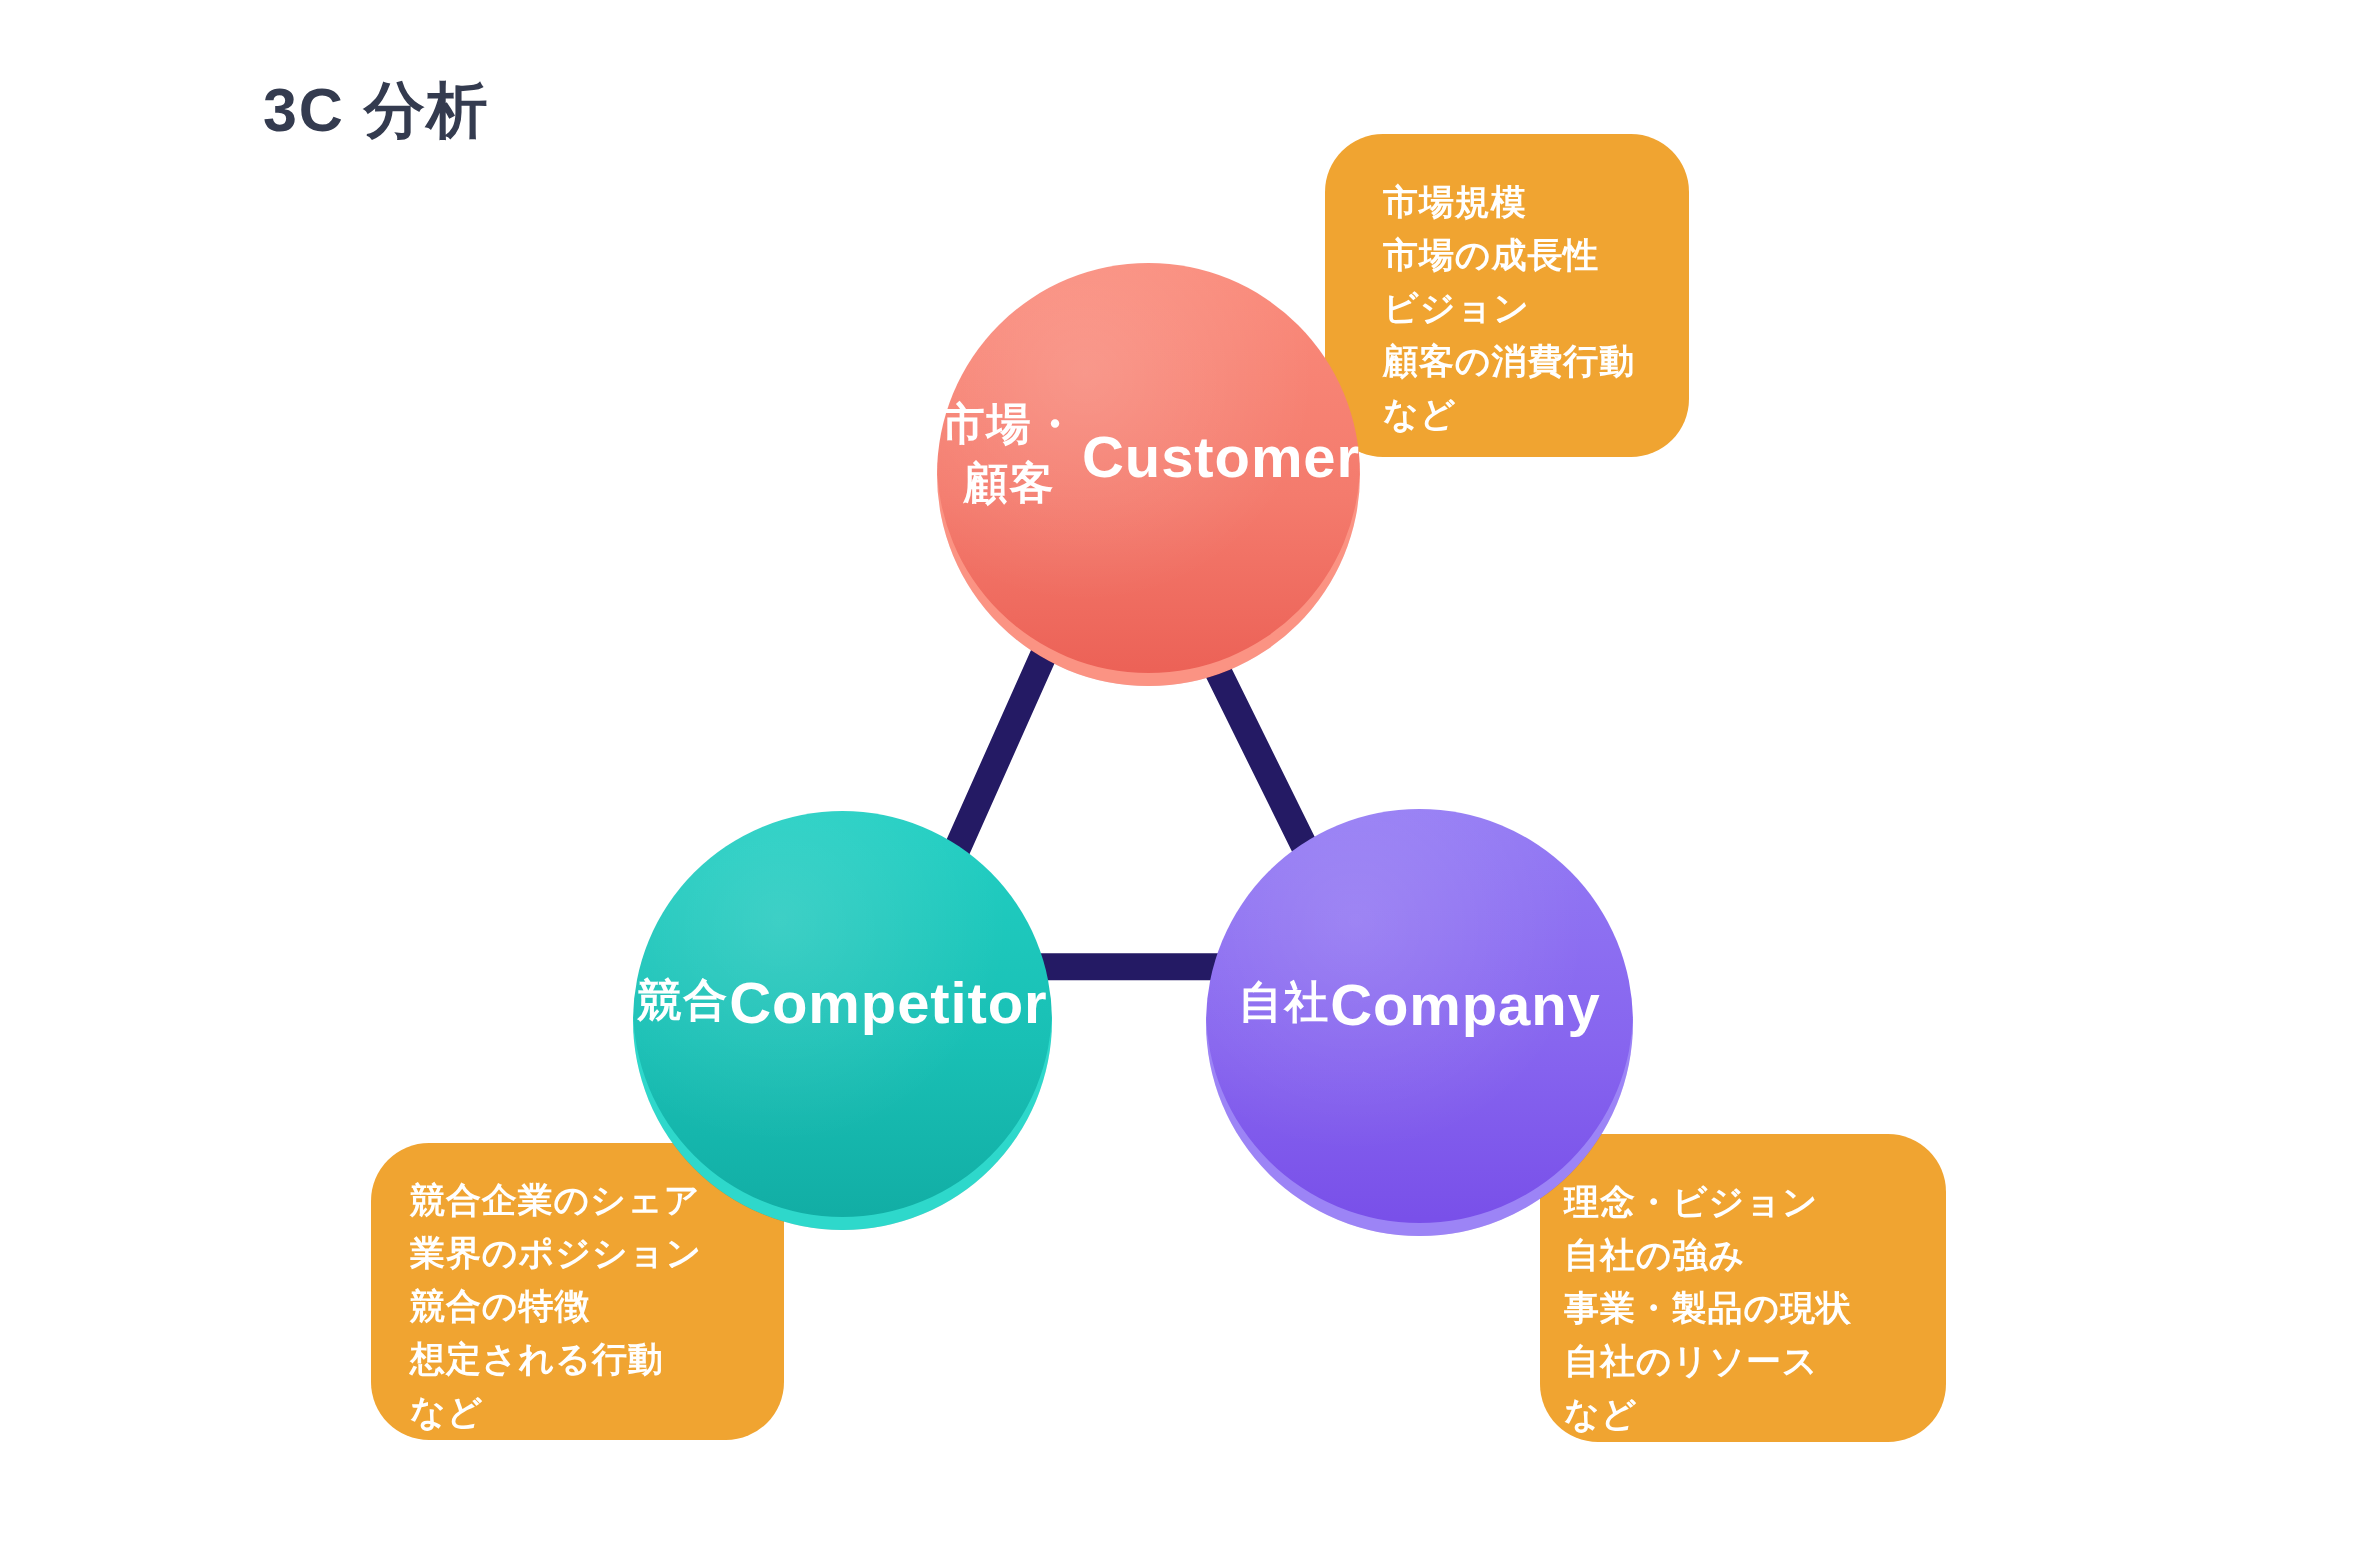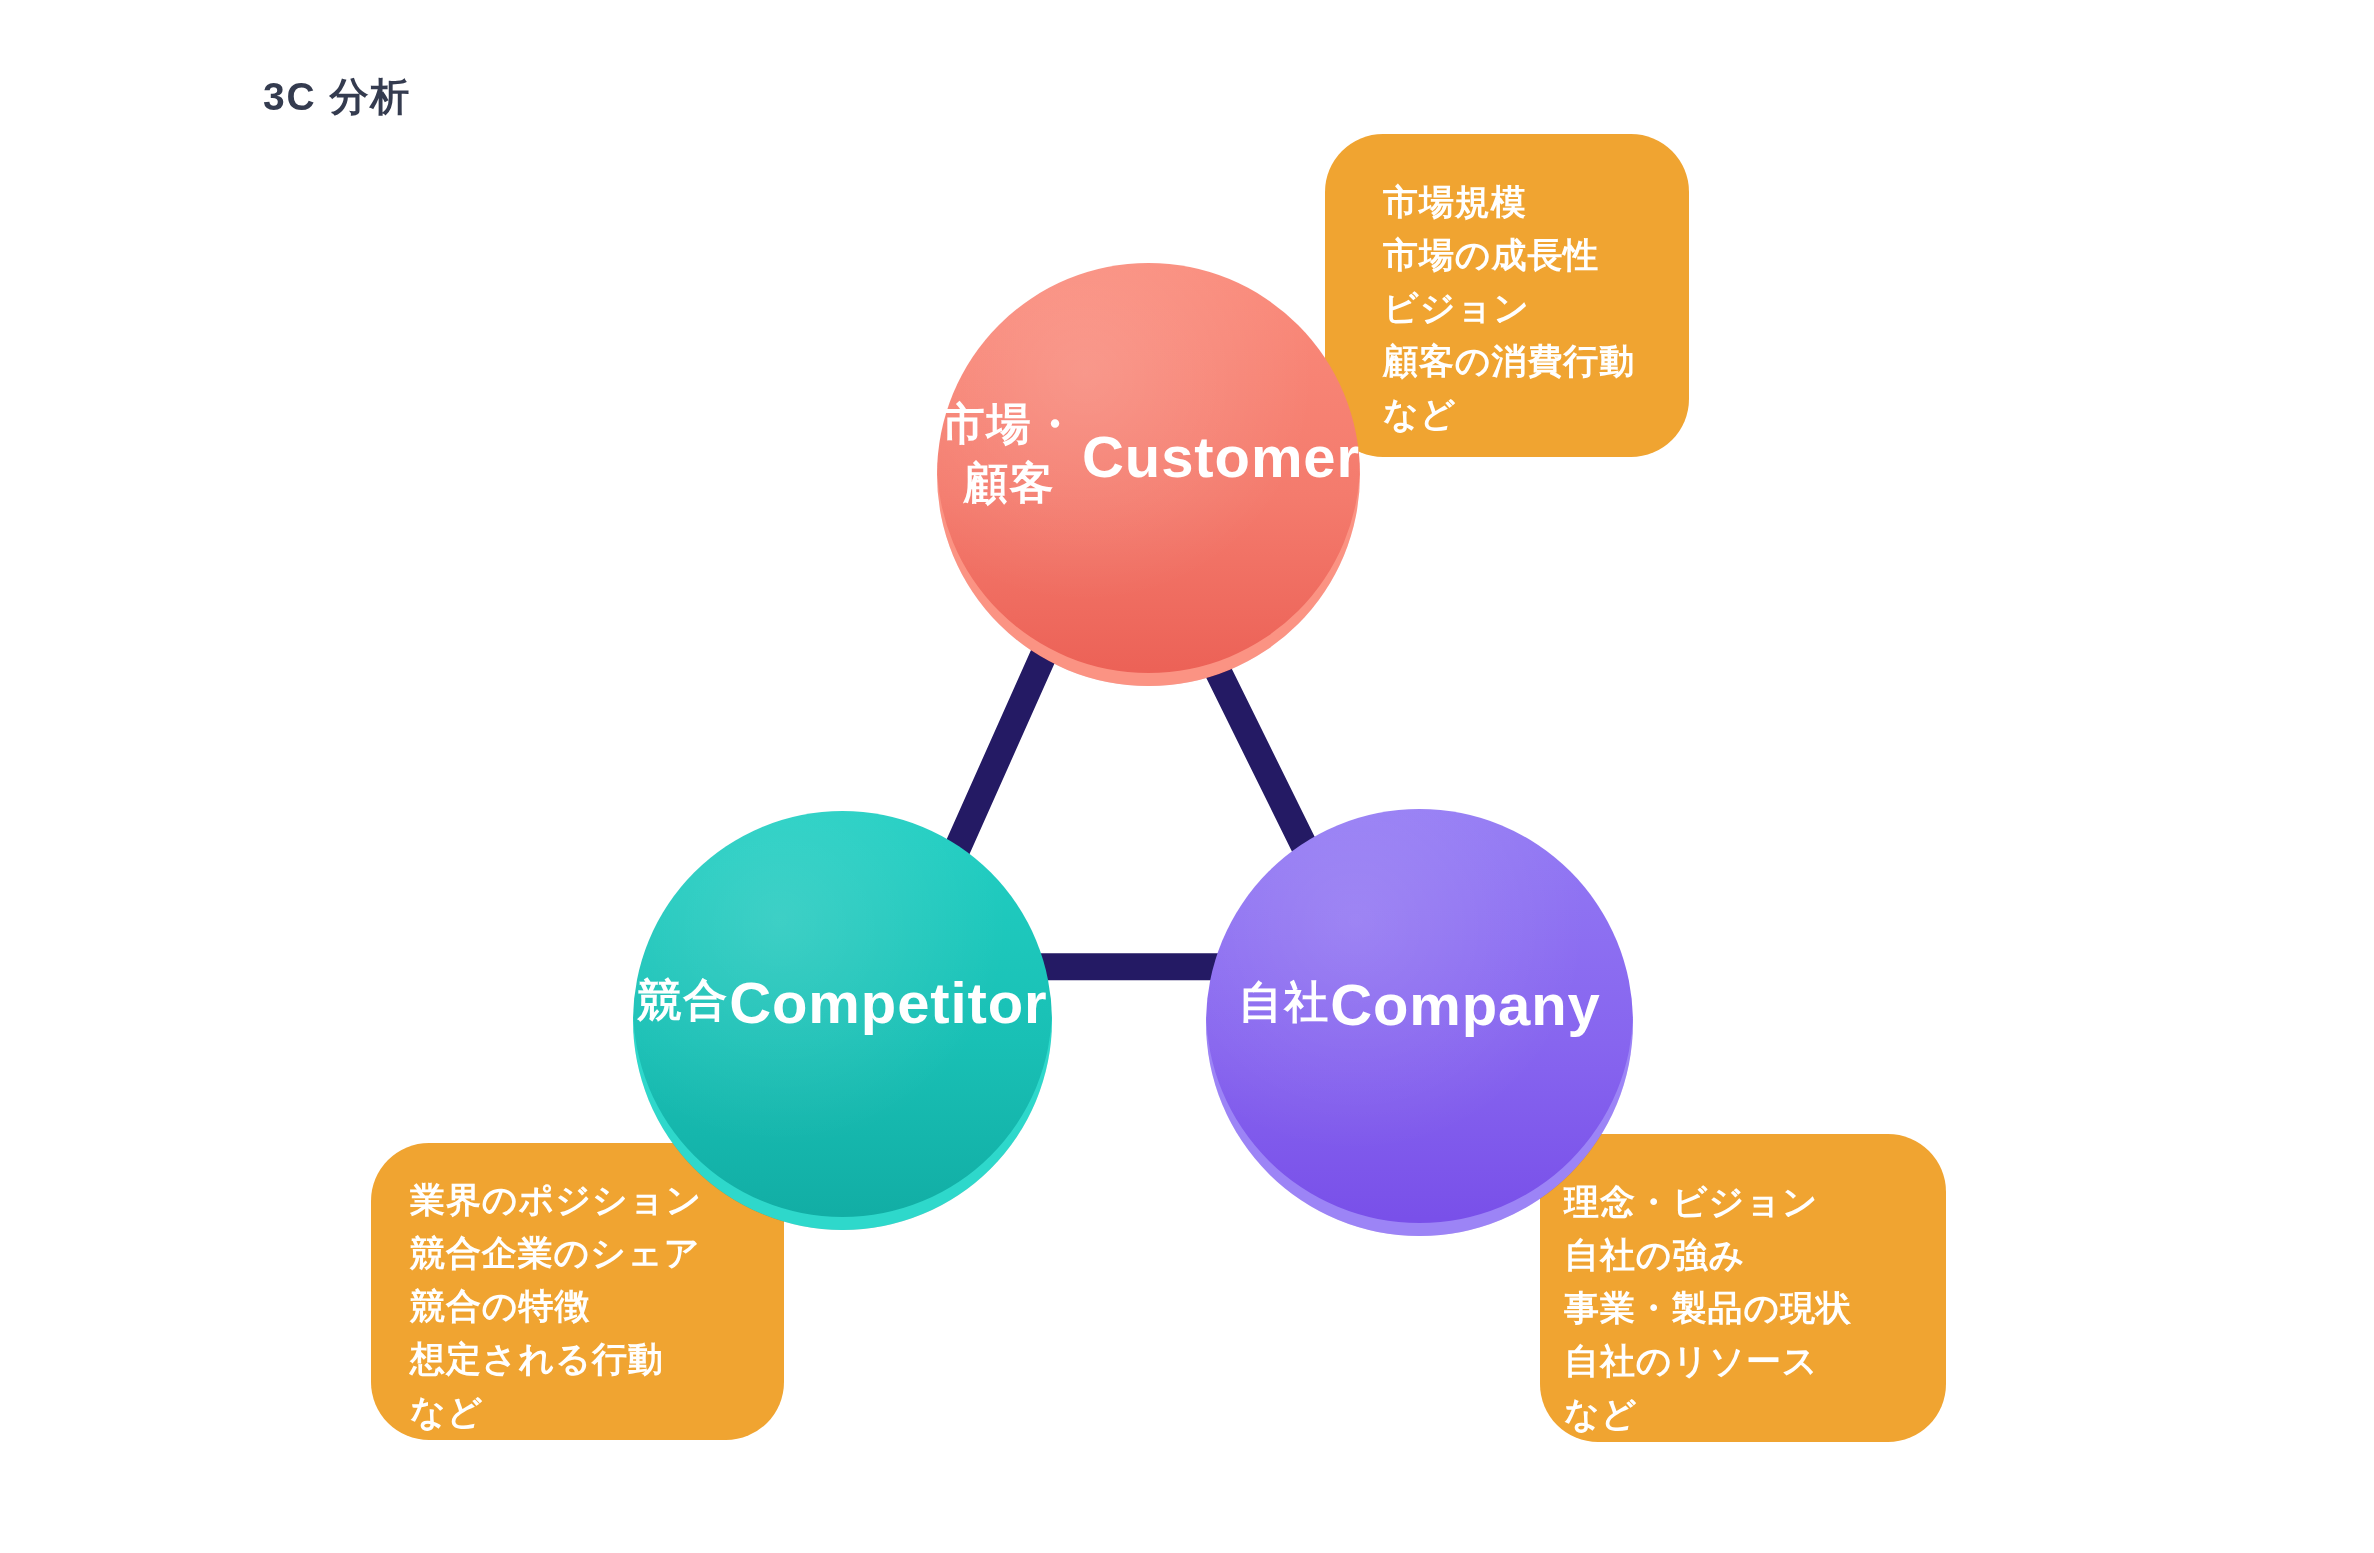--- a/index.html
+++ b/index.html
@@ -15,21 +15,21 @@
     overflow: hidden;
     font-family: "Liberation Sans", sans-serif;
   }
 
   
   .title {
     position: absolute;
     left: 263px;
     top: 70px;
     margin: 0;
-    font-size: 39px;
+    font-size: 61px;
     font-weight: 700;
     color: #343b4f;
     letter-spacing: 1.9px;
     white-space: nowrap;
   }
 
   
   .triangle-svg {
     position: absolute;
     left: 0;
@@ -149,22 +149,22 @@
 
   <div class="note note-customer">
     <div class="note-line">市場規模</div>
     <div class="note-line">市場の成長性</div>
     <div class="note-line">ビジョン</div>
     <div class="note-line">顧客の消費行動</div>
     <div class="note-line">など</div>
   </div>
 
   <div class="note note-competitor">
+    <div class="note-line">競合企業のシェア</div>
     <div class="note-line">業界のポジション</div>
-    <div class="note-line">競合企業のシェア</div>
     <div class="note-line">競合の特徴</div>
     <div class="note-line">想定される行動</div>
     <div class="note-line">など</div>
   </div>
 
   <div class="note note-company">
     <div class="note-line">理念・ビジョン</div>
     <div class="note-line">自社の強み</div>
     <div class="note-line">事業・製品の現状</div>
     <div class="note-line">自社のリソース</div>

